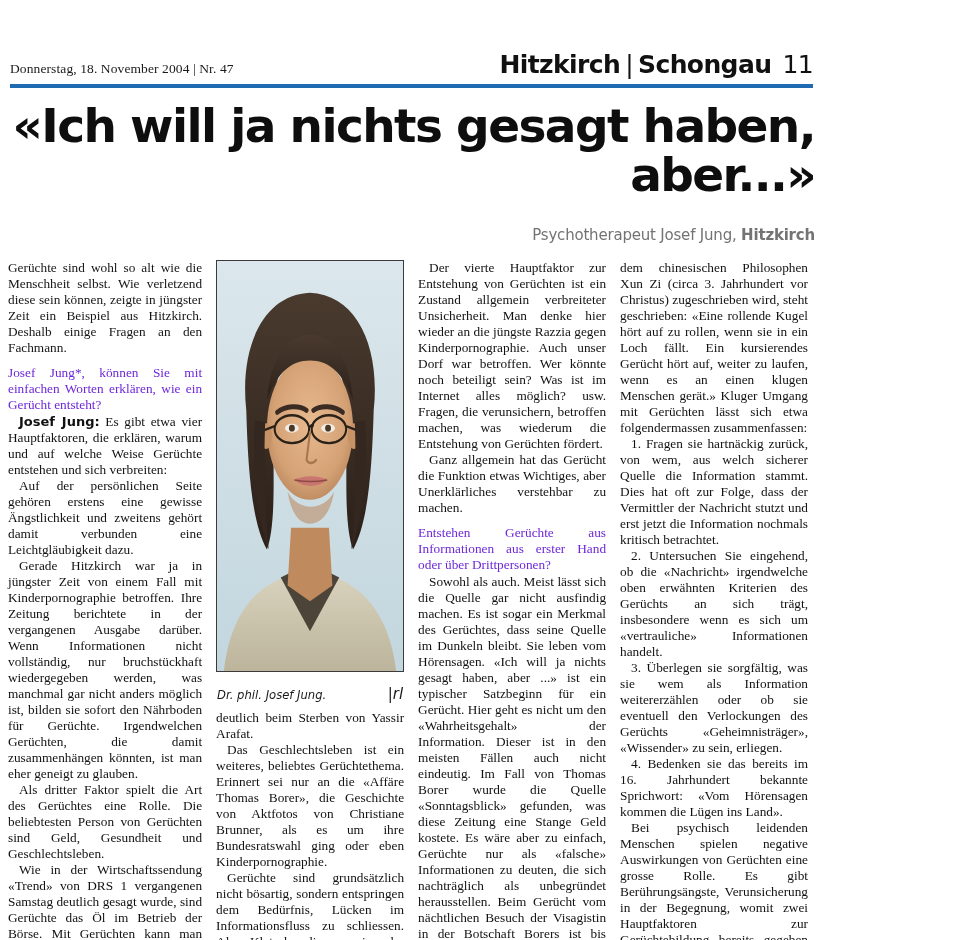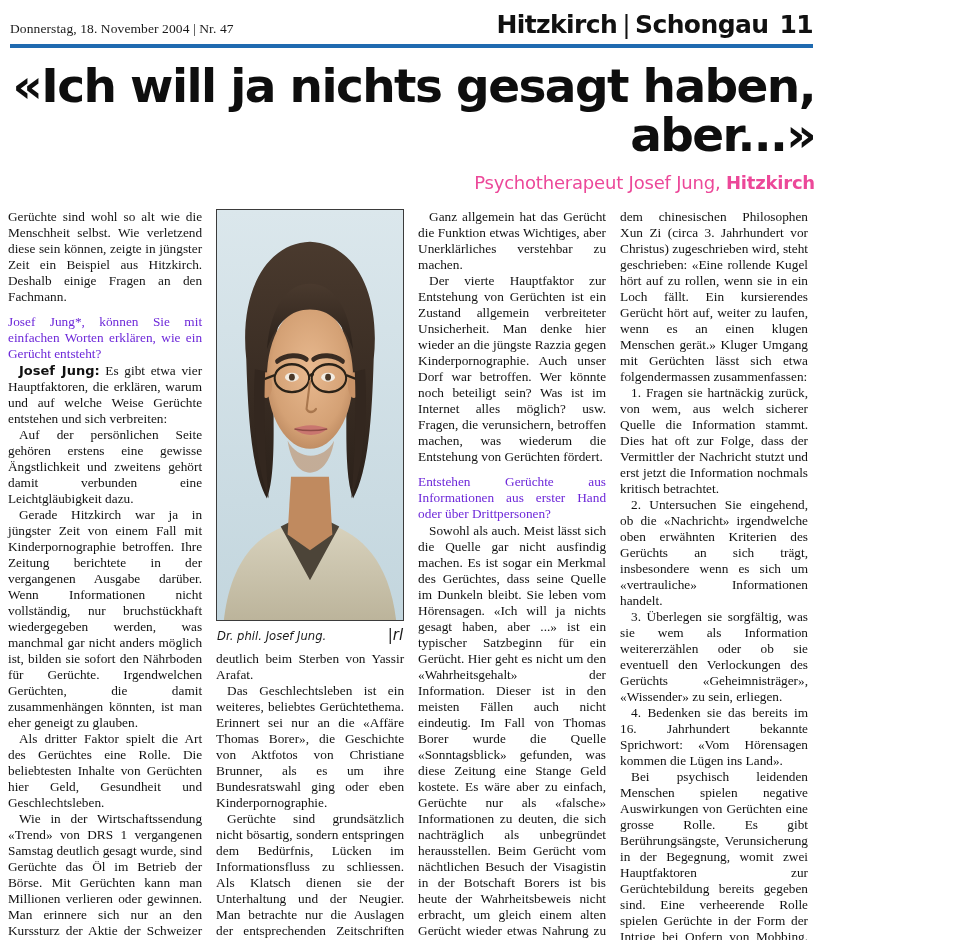--- a/index.html
+++ b/index.html
@@ -46,23 +46,24 @@
     display: flex;
     align-items: baseline;
     gap: 4px;
   }
   .masthead-sep {
     font-weight: normal;
     padding: 0 1px;
   }
   .masthead-pageno {
     font-family: "DejaVu Sans", sans-serif;
-    font-weight: bold;
+    font-weight: normal;
     font-size: 25px;
     margin-left: 7px;
+    margin-top: 40px;
   }
   .rule-blue {
     height: 4px;
     background: #1f6ab0;
     margin: 1px 2px 0 2px;
   }
 
   
   .headline-block {
     text-align: right;
@@ -72,24 +73,24 @@
     font-family: "DejaVu Sans", sans-serif;
     font-weight: bold;
     font-size: 47px;
     line-height: 1.04;
     letter-spacing: -1.6px;
     color: #0e0e0e;
     margin: 0;
   }
   .subhead {
     font-family: "DejaVu Sans", sans-serif;
-    font-size: 18px;
+    font-size: 15px;
     letter-spacing: -0.2px;
-    color: #ec4899;
-    margin: 12px 0 0 0;
+    color: #737373;
+    margin: 26px 0 0 0;
   }
   .subhead b { font-weight: bold; }
 
   
   .columns {
     display: flex;
     gap: 0;
     margin-top: 16px;
   }
   .col {
@@ -148,21 +149,21 @@
   }
   .photo svg { display: block; width: 100%; height: 100%; }
   .caption {
     display: flex;
     justify-content: space-between;
     align-items: baseline;
     font-family: "DejaVu Sans", sans-serif;
     font-style: italic;
     font-size: 11.6px;
     color: #1a1a1a;
-    padding: 5px 1px 0 1px;
+    padding: 13px 1px 0 1px;
     margin-bottom: 7px;
   }
   .caption .credit { font-size: 15px; }
 </style>
 </head>
 <body>
 
 <div class="page">
 
   <div class="masthead">
@@ -184,21 +185,21 @@
   </div>
 
   <div class="columns">
 
     <div class="col">
       <p class="lead">Gerüchte sind wohl so alt wie die Menschheit selbst. Wie verletzend diese sein können, zeigte in jüngster Zeit ein Beispiel aus Hitzkirch. Deshalb einige Fragen an den Fachmann.</p>
       <p class="q">Josef Jung*, können Sie mit einfachen Worten erklären, wie ein Gerücht entsteht?</p>
       <p><span class="speaker">Josef Jung:</span><span> Es gibt etwa vier Hauptfaktoren, die erklären, warum und auf welche Weise Gerüchte entstehen und sich verbreiten:</span></p>
       <p>Auf der persönlichen Seite gehören erstens eine gewisse Ängstlichkeit und zweitens gehört damit verbunden eine Leichtgläubigkeit dazu.</p>
       <p>Gerade Hitzkirch war ja in jüngster Zeit von einem Fall mit Kinderpornographie betroffen. Ihre Zeitung berichtete in der vergangenen Ausgabe darüber. Wenn Informationen nicht vollständig, nur bruchstückhaft wiedergegeben werden, was manchmal gar nicht anders möglich ist, bilden sie sofort den Nährboden für Gerüchte. Irgendwelchen Gerüchten, die damit zusammenhängen könnten, ist man eher geneigt zu glauben.</p>
-      <p>Als dritter Faktor spielt die Art des Gerüchtes eine Rolle. Die beliebtesten Inhalte von Gerüchten hier Geld, Gesundheit und Geschlechtsleben.</p>
+      <p>Als dritter Faktor spielt die Art des Gerüchtes eine Rolle. Die beliebtesten Person von Gerüchten sind Geld, Gesundheit und Geschlechtsleben.</p>
       <p>Wie in der Wirtschaftssendung «Trend» von DRS 1 vergangenen Samstag deutlich gesagt wurde, sind Gerüchte das Öl im Betrieb der Börse. Mit Gerüchten kann man Millionen verlieren oder gewinnen. Man erinnere sich nur an den Kurssturz der Aktie der Schweizer Firma «Addecco» diesen Frühling, als bruchstückweise über den Jahresabschluss «informiert» wurde. Viele grosse Firmen betreiben ein eigentliches «Gerüchtemanagement» um unliebsamen Gerüchten sofort entgegentreten zu können und gewünschte Gerüchte selbst zu streuen. Gesundheit als beliebtes Gerüchtethema wurde</p>
     </div>
 
     <div class="col">
       <div class="photo-wrap">
         <div class="photo">
           <svg viewBox="0 0 216 412" preserveAspectRatio="none">
             <defs>
               <linearGradient id="bg" x1="0" y1="0" x2="0" y2="1">
                 <stop offset="0%" stop-color="#dbe7ec"></stop>
@@ -265,22 +266,22 @@
           <span>Dr. phil. Josef Jung.</span>
           <span class="credit">|rl</span>
         </div>
       </div>
       <p class="noindent">deutlich beim Sterben von Yassir Arafat.</p>
       <p>Das Geschlechtsleben ist ein weiteres, beliebtes Gerüchtethema. Erinnert sei nur an die «Affäre Thomas Borer», die Geschichte von Aktfotos von Christiane Brunner, als es um ihre Bundesratswahl ging oder eben Kinderpornographie.</p>
       <p>Gerüchte sind grundsätzlich nicht bösartig, sondern entspringen dem Bedürfnis, Lücken im Informationsfluss zu schliessen. Als Klatsch dienen sie der Unterhaltung und der Neugier. Man betrachte nur die Auslagen der entsprechenden Zeitschriften an den Kiosken. Tödliche Wirkung können sie erlangen, wenn sie gezielt als Intrige eingesetzt werden. Morgen Freitag wird der Spielfilm «Rufmord» um 22.45 Uhr auf dem Fernsehsender ARD ausgestrahlt, der thematisiert die letztgenannte Bandbreite der Wirkung von Gerüchten.</p>
     </div>
 
     <div class="col">
+      <p>Der vierte Hauptfaktor zur Entstehung von Gerüchten ist ein Zustand allgemein verbreiteter Unsicherheit. Man denke hier wieder an die jüngste Razzia gegen Kinderpornographie. Auch unser Dorf war betroffen. Wer könnte noch beteiligt sein? Was ist im Internet alles möglich? usw. Fragen, die verunsichern, betroffen machen, was wiederum die Entstehung von Gerüchten fördert.</p>
       <p>Ganz allgemein hat das Gerücht die Funktion etwas Wichtiges, aber Unerklärliches verstehbar zu machen.</p>
-      <p>Der vierte Hauptfaktor zur Entstehung von Gerüchten ist ein Zustand allgemein verbreiteter Unsicherheit. Man denke hier wieder an die jüngste Razzia gegen Kinderpornographie. Auch unser Dorf war betroffen. Wer könnte noch beteiligt sein? Was ist im Internet alles möglich? usw. Fragen, die verunsichern, betroffen machen, was wiederum die Entstehung von Gerüchten fördert.</p>
       <p class="q">Entstehen Gerüchte aus Informationen aus erster Hand oder über Drittpersonen?</p>
       <p>Sowohl als auch. Meist lässt sich die Quelle gar nicht ausfindig machen. Es ist sogar ein Merkmal des Gerüchtes, dass seine Quelle im Dunkeln bleibt. Sie leben vom Hörensagen. «Ich will ja nichts gesagt haben, aber ...» ist ein typischer Satzbeginn für ein Gerücht. Hier geht es nicht um den «Wahrheitsgehalt» der Information. Dieser ist in den meisten Fällen auch nicht eindeutig. Im Fall von Thomas Borer wurde die Quelle «Sonntagsblick» gefunden, was diese Zeitung eine Stange Geld kostete. Es wäre aber zu einfach, Gerüchte nur als «falsche» Informationen zu deuten, die sich nachträglich als unbegründet herausstellen. Beim Gerücht vom nächtlichen Besuch der Visagistin in der Botschaft Borers ist bis heute der Wahrheitsbeweis nicht erbracht, um gleich einem alten Gerücht wieder etwas Nahrung zu geben. Bei Gerüchten scheint der Grundsatz ausser Kraft gesetzt – solange einer Person keine Schuld nachgewiesen werden kann, gilt sie als unschuldig.</p>
 
     </div>
 
     <div class="col">
       <p class="noindent">dem chinesischen Philosophen Xun Zi (circa 3. Jahrhundert vor Christus) zugeschrieben wird, steht geschrieben: «Eine rollende Kugel hört auf zu rollen, wenn sie in ein Loch fällt. Ein kursierendes Gerücht hört auf, weiter zu laufen, wenn es an einen klugen Menschen gerät.» Kluger Umgang mit Gerüchten lässt sich etwa folgendermassen zusammenfassen:</p>
       <p>1. Fragen sie hartnäckig zurück, von wem, aus welch sicherer Quelle die Information stammt. Dies hat oft zur Folge, dass der Vermittler der Nachricht stutzt und erst jetzt die Information nochmals kritisch betrachtet.</p>
       <p>2. Untersuchen Sie eingehend, ob die «Nachricht» irgendwelche oben erwähnten Kriterien des Gerüchts an sich trägt, insbesondere wenn es sich um «vertrauliche» Informationen handelt.</p>
       <p>3. Überlegen sie sorgfältig, was sie wem als Information weitererzählen oder ob sie eventuell den Verlockungen des Gerüchts «Geheimnisträger», «Wissender» zu sein, erliegen.</p>

